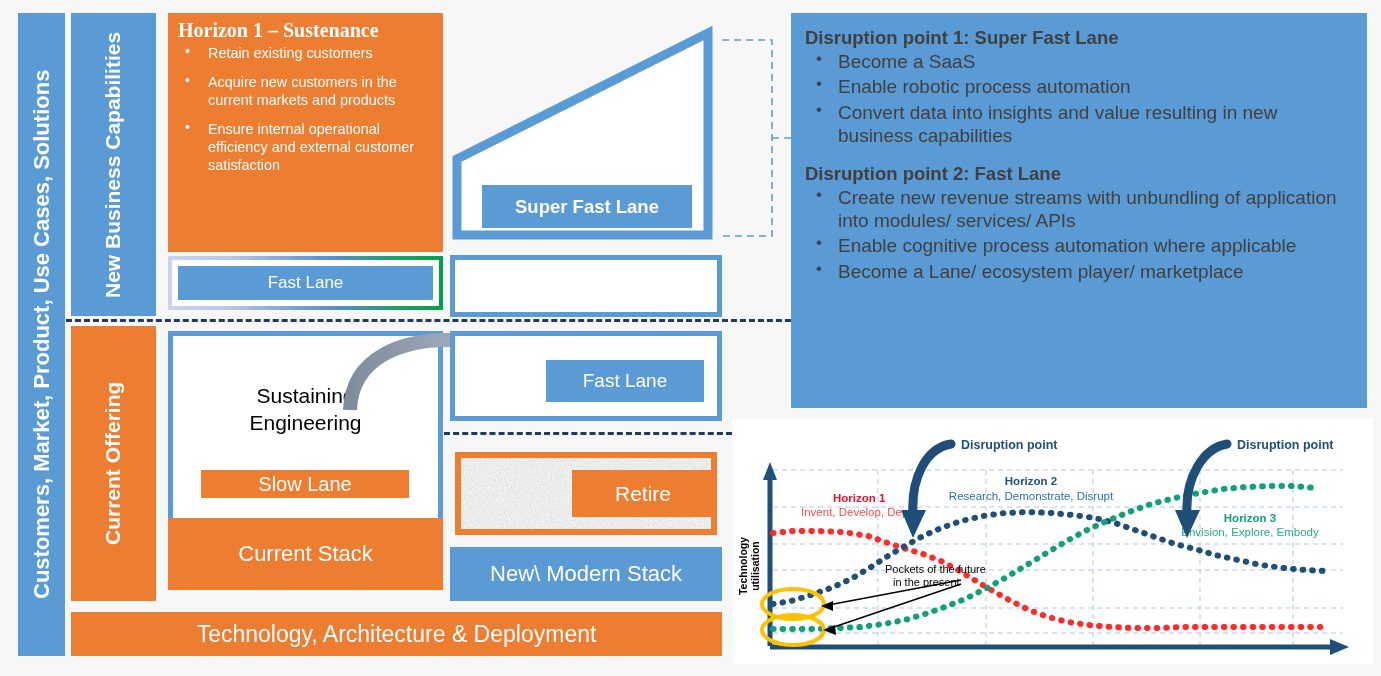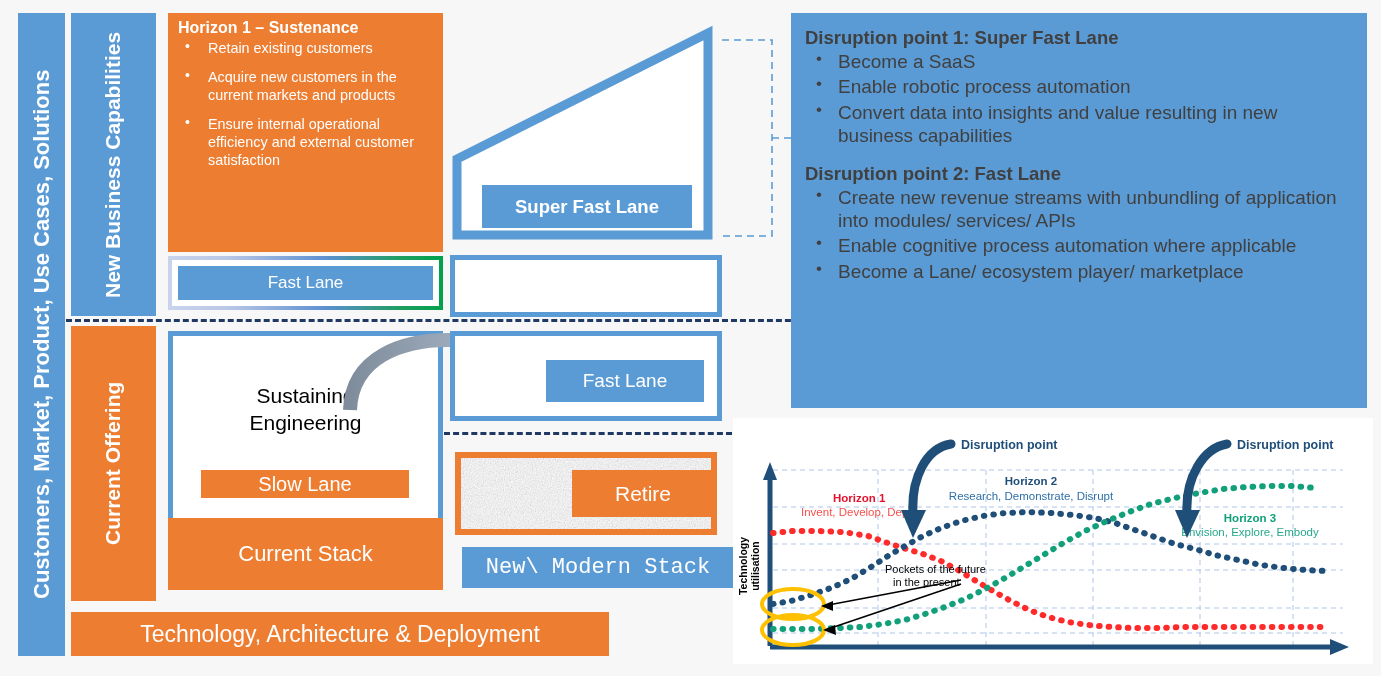--- a/index.html
+++ b/index.html
@@ -24,21 +24,21 @@
 
   
   #spine{left:18px;top:13px;width:47px;height:643px;font-size:22px;}
 
   
   #lbl-nbc{left:71px;top:13px;width:85px;height:303px;font-size:21px;}
   #lbl-cur{left:71px;top:326px;width:85px;height:275px;font-size:21px;}
 
   
   #h1{left:168px;top:13px;width:275px;height:239px;padding:6px 8px 0 6px;}
-  #h1 .h1title{font-size:16px;font-weight:bold;line-height:1.15;margin:0 0 2px 4px;}
+  #h1 .h1title{font-size:20px;font-weight:bold;line-height:1.15;margin:0 0 2px 4px;font-family:Liberation Serif, serif;}
   #h1 ul{list-style:none;margin:0;padding:0;}
   #h1 li{
     position:relative;font-size:14.4px;line-height:1.25;
     padding-left:34px;margin-bottom:11px;
   }
   #h1 li:before{content:"\2022";position:absolute;left:11px;top:-1px;font-size:14px;}
 
   
   #fastlane-frame{
     left:168px;top:256px;width:275px;height:54px;
@@ -91,25 +91,25 @@
 
   
   #retire-box{left:455px;top:452px;width:262px;height:83px;border:6px solid #ED7D31;background:#fff;overflow:hidden;}
   #retire-noise{position:absolute;left:0;top:0;width:100%;height:100%;opacity:.55;}
   #retire-bar{left:572px;top:470px;width:142px;height:47px;
     display:flex;align-items:center;justify-content:center;font-size:21px;z-index:3;}
 
   
   #cur-stack{left:168px;top:518px;width:275px;height:72px;
     display:flex;align-items:center;justify-content:center;font-size:22px;}
-  #new-stack{left:462px;top:547px;width:272px;height:41px;
-    display:flex;align-items:center;justify-content:center;font-size:22px;font-family:Liberation Mono, monospace;}
-
-  
-  #bottom-bar{left:71px;top:612px;width:538px;height:44px;
+  #new-stack{left:450px;top:547px;width:272px;height:54px;
+    display:flex;align-items:center;justify-content:center;font-size:22px;}
+
+  
+  #bottom-bar{left:71px;top:612px;width:651px;height:44px;
     display:flex;align-items:center;justify-content:center;font-size:23px;}
 
   
   #rpanel{left:791px;top:13px;width:576px;height:395px;background:#5B9BD5;color:#404040;padding:14px 16px 12px 14px;}
   #rpanel h3{margin:0 0 1px 0;font-size:18.5px;font-weight:bold;line-height:1.2;}
   #rpanel .grp{margin-bottom:16px;}
   #rpanel ul{list-style:none;margin:0;padding:0;}
   #rpanel li{position:relative;padding-left:33px;font-size:19px;line-height:1.22;margin-bottom:2px;}
   #rpanel li:before{content:"\2022";position:absolute;left:11px;top:-1px;font-size:17px;}
 

